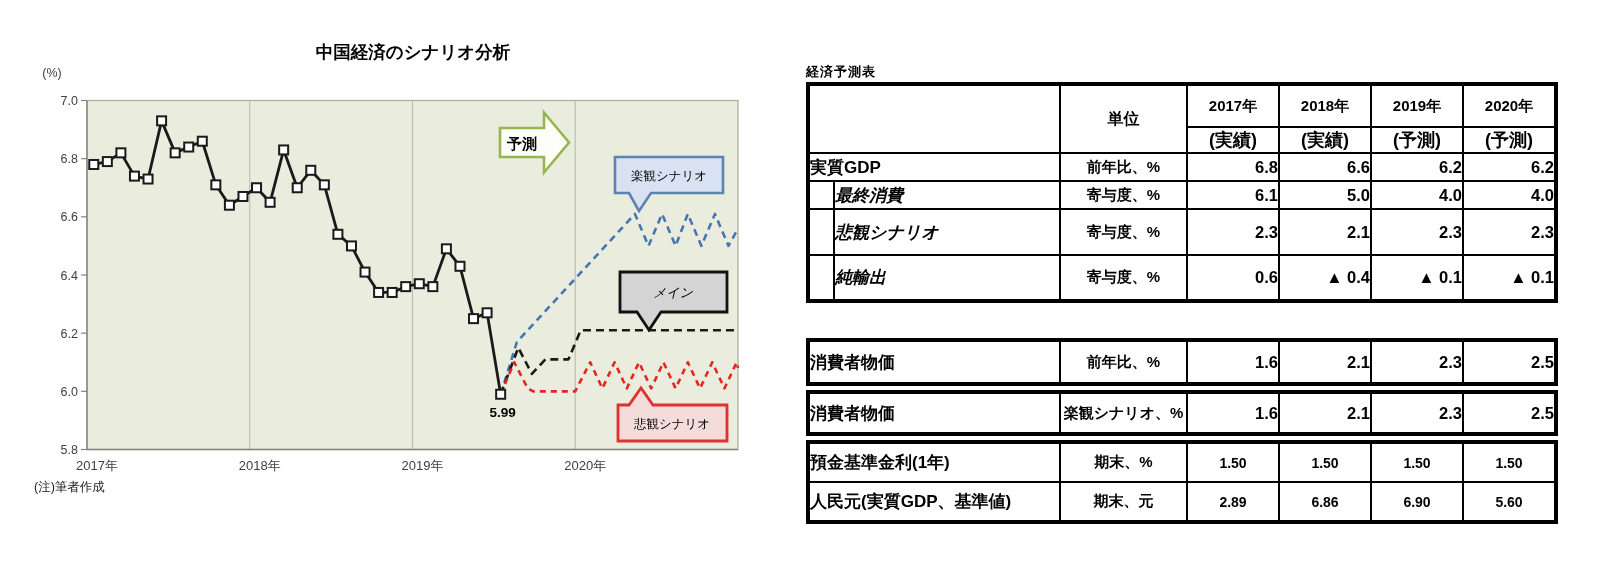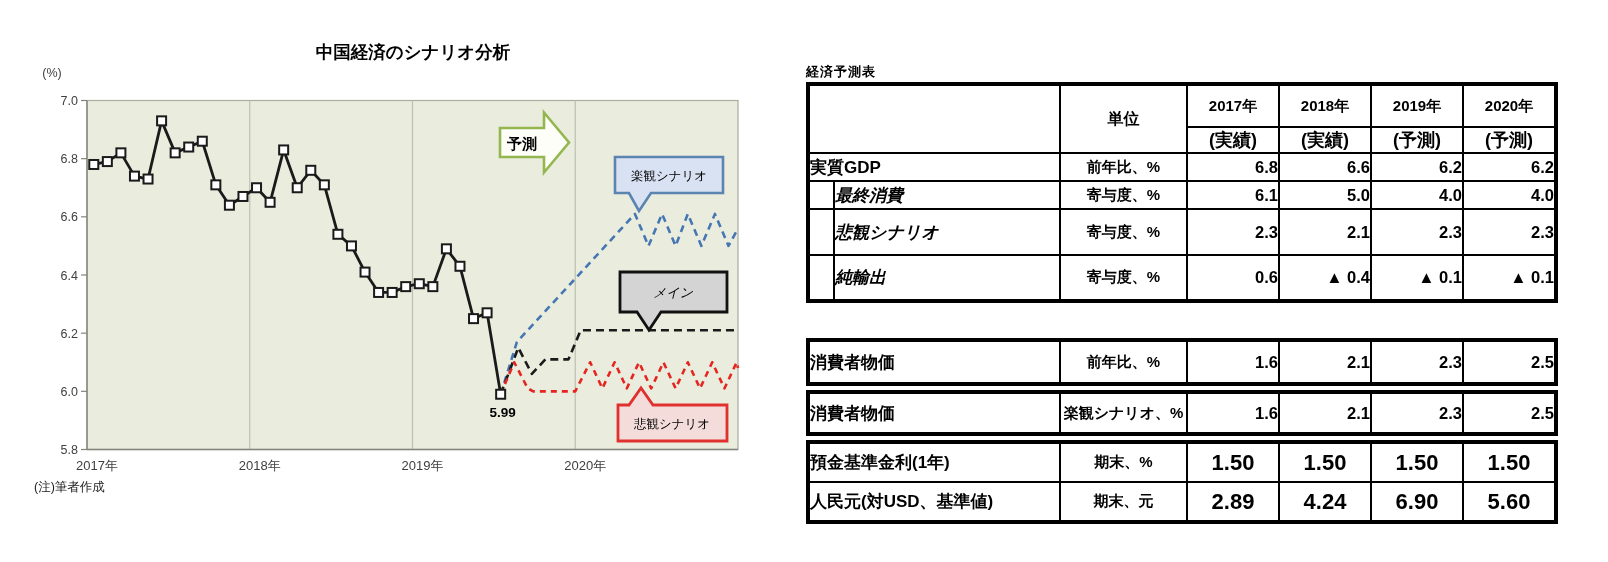--- a/index.html
+++ b/index.html
@@ -25,21 +25,21 @@
     border:4px solid #000000;width:748px;padding-left:47px;
   }
   table.tb td{
     border:2px solid #000;vertical-align:middle;padding:0;
     font-weight:bold;overflow:hidden;white-space:nowrap;
   }
   td.lbl{font-size:17px;text-align:left;padding-left:5px;}
   td.lbl2{font-size:17px;text-align:left;padding-left:7px;font-style:italic;}
   td.unitc{font-size:15px;text-align:center;}
   td.num{font-size:16.5px;text-align:right;padding-right:9px;}
-  td.numc{font-size:22px;text-align:center;}
+  td.numc{font-size:14px;text-align:center;}
   td.yearh{font-size:15px;text-align:center;border-bottom-width:1px;}
   td.kindh{font-size:18px;text-align:center;border-top-width:1px;border-bottom-width:3px;}
   td.hspan{border-bottom-width:3px;}
   td.strip{border-top-width:0;border-bottom-width:0;}
   tr.r-year{height:43px;} tr.r-kind{height:20px;}
   tr.r-data{height:28px;} tr.r-data2{height:46px;}
   tr.r-one{height:44px;} tr.r-one3{height:42px;} tr.r-b4{height:40px;}
   #block1{left:806px;top:82px;}
   #block2{left:806px;top:338px;}
   #block3{left:806px;top:390px;}
@@ -264,22 +264,22 @@
     <tbody>
         <tr class="r-b4">
       <td class="lbl">預金基準金利(1年)</td>
       <td class="unitc">期末、%</td>
       <td class="numc">1.50</td>
       <td class="numc">1.50</td>
       <td class="numc">1.50</td>
       <td class="numc">1.50</td>
     </tr>
     <tr class="r-b4">
-      <td class="lbl">人民元(対USD、基準値)</td>
+      <td class="lbl">人民元(実質GDP、基準値)</td>
       <td class="unitc">期末、元</td>
       <td class="numc">2.89</td>
-      <td class="numc">4.24</td>
+      <td class="numc">6.86</td>
       <td class="numc">6.90</td>
       <td class="numc">5.60</td>
     </tr>
   </tbody>
     </table>
 </div>
 
 </body></html>

